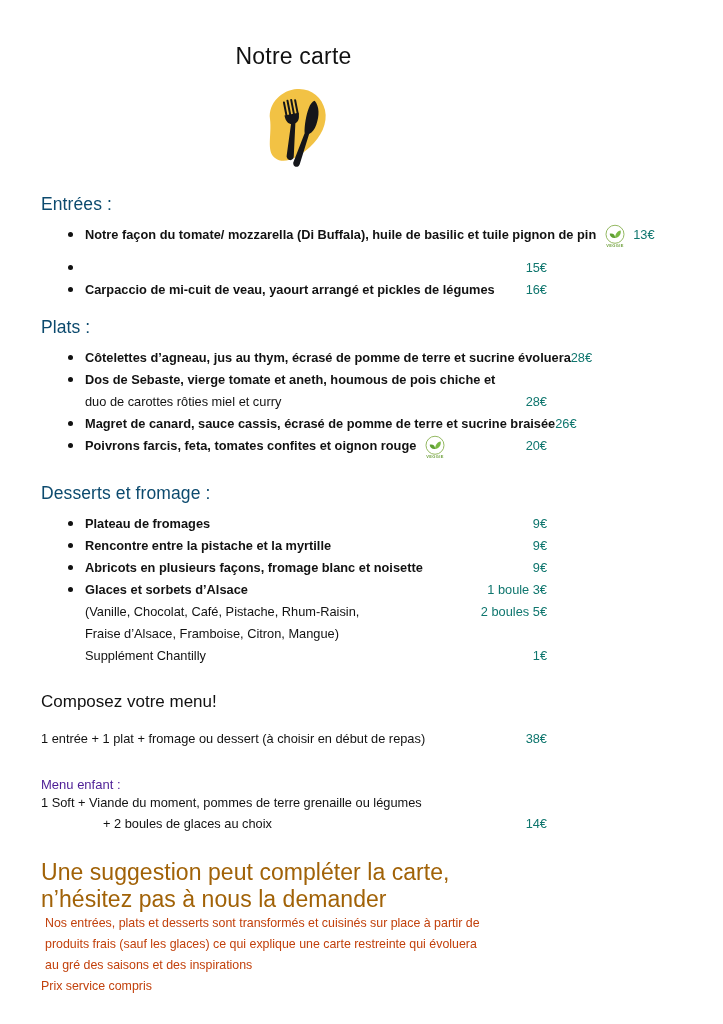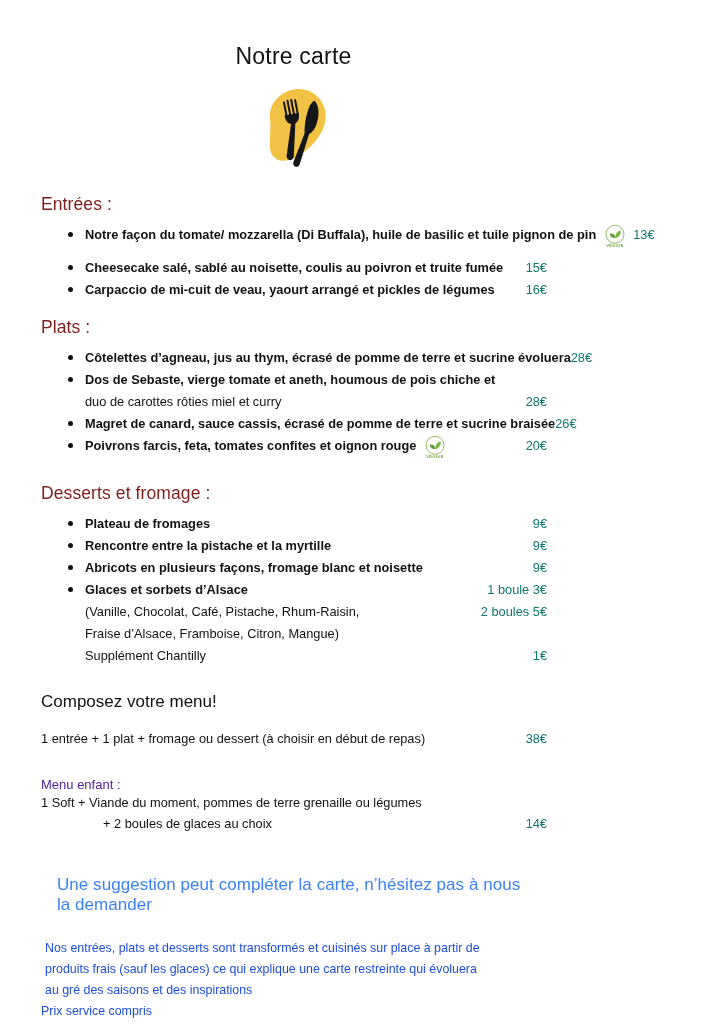--- a/index.html
+++ b/index.html
@@ -46,21 +46,21 @@
 
   
   .content {
     padding: 0 40px 0 41px;
     box-sizing: border-box;
   }
 
   .section-heading {
     font-size: 17.5px;
     font-weight: 400;
-    color: #7f1d1d;
+    color: #0c4a6e;
     margin: 0;
     letter-spacing: 0.1px;
   }
   .section-heading.entrees { margin-top: 17px; }
   .section-heading.plats { margin-top: 16px; }
   .section-heading.desserts { margin-top: 15px; }
 
   .items {
     list-style: none;
     margin: 0;
@@ -151,34 +151,33 @@
     display: flex;
     font-size: 12.8px;
     line-height: 21px;
     color: #121212;
   }
   .enfant-line.indent { padding-left: 62px; }
   .enfant-line .item-filler { flex: 1 1 auto; }
 
   
   .suggestion {
-    font-size: 17px;
-    font-weight: 400;
-    margin: 16px;
+    font-size: 23px;
+    font-weight: 400;
+    margin: 0;
     padding-top: 25px;
-    color: #3b82f6;
+    color: #a16207;
     letter-spacing: 0.05px;
   }
 
   
   .notes {
-    margin-top: 23px;
     font-size: 12.4px;
     line-height: 21px;
-    color: #1d4ed8;
+    color: #c2410c;
   }
   .notes .indented { padding-left: 4px; }
 </style>
 </head>
 <body>
 
 <div class="page">
 
   <h1 class="menu-title">Notre carte</h1>
 
@@ -215,21 +214,20 @@
             <path d="M15.2 17.2 C11.6 17.6 9.0 15.6 8.9 12.4 C12.6 11.6 15.0 13.3 15.2 17.2 Z" fill="#5E9F33"></path>
             <path d="M15.0 17.4 C15.2 12.6 17.6 9.3 21.6 8.6 C22.2 13.2 19.6 16.8 15.0 17.4 Z" fill="#79B843"></path>
             <text x="15" y="27.2" font-family="'Liberation Sans', sans-serif" font-size="4.6" font-weight="bold" fill="#6FA03C" text-anchor="middle" letter-spacing="0.4">VEGGIE</text>
           </svg>
         </span>
         <span class="item-filler"></span>
         <span class="item-price">13€</span>
       </li>
       <li class="item-row">
         <span class="bullet"></span>
-        <span class="item-name">Cheesecake salé, sablé au noisette, coulis au poivron et truite fumée</span>
         <span class="item-filler"></span>
         <span class="item-price">15€</span>
       </li>
       <li class="item-row">
         <span class="bullet"></span>
         <span class="item-name">Carpaccio de mi-cuit de veau, yaourt arrangé et pickles de légumes</span>
         <span class="item-filler"></span>
         <span class="item-price">16€</span>
       </li>
     </ul>

